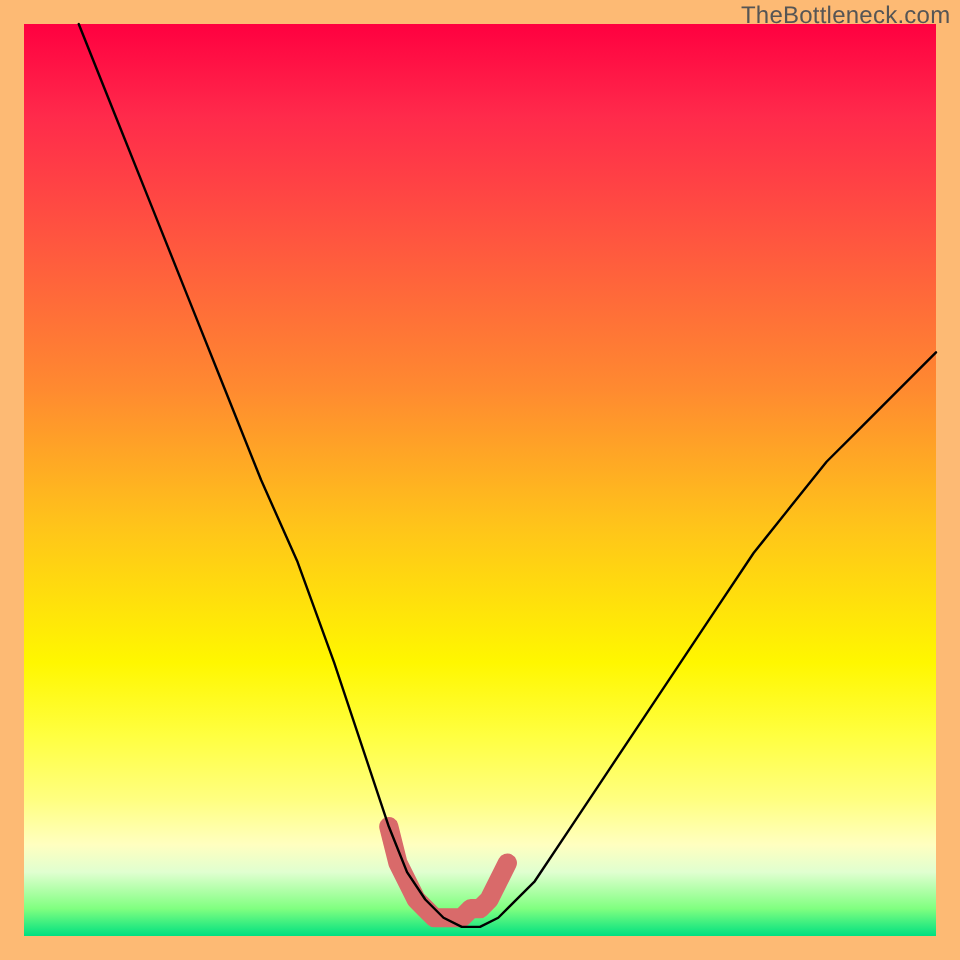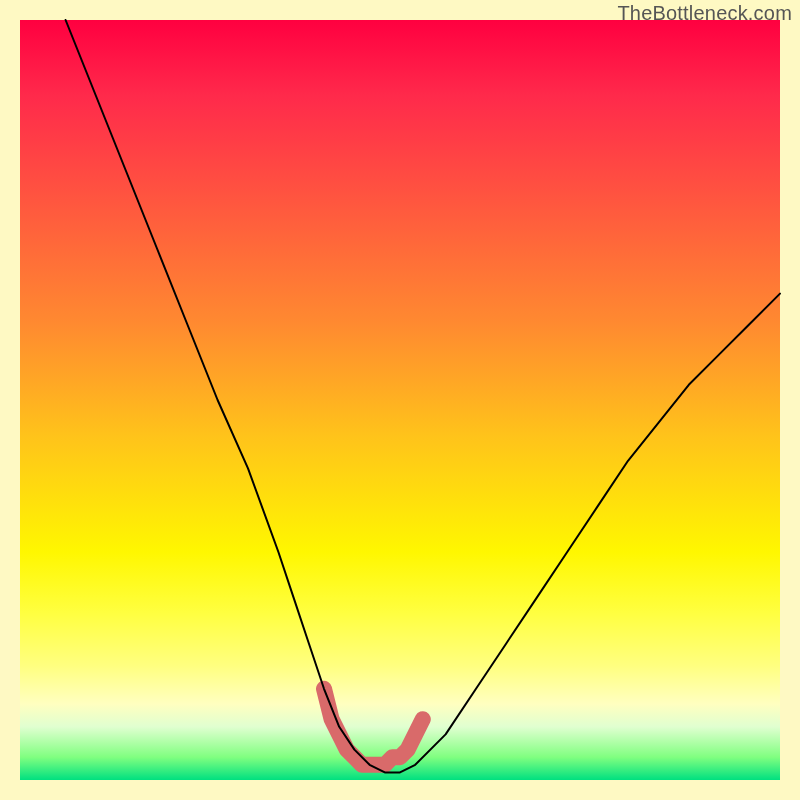--- a/index.html
+++ b/index.html
@@ -8,21 +8,21 @@
     width: 800px;
     height: 800px;
     overflow: hidden;
     background: #000;
     font-family: Arial, Helvetica, sans-serif;
   }
   .frame {
     position: relative;
     width: 800px;
     height: 800px;
-    background: #fef9c3;
+    background: #fdba74;
   }
   .plot-area {
     position: absolute;
     left: 20px;
     top: 20px;
     width: 760px;
     height: 760px;
     background: linear-gradient(
       to bottom,
       #ff0040 0%,

